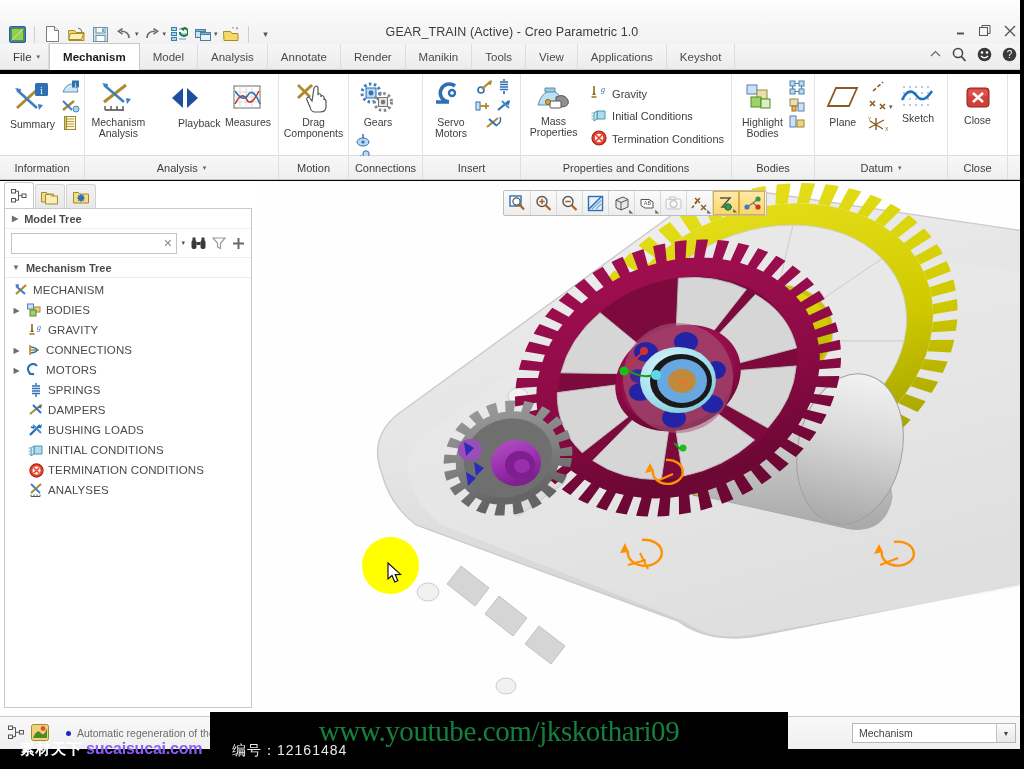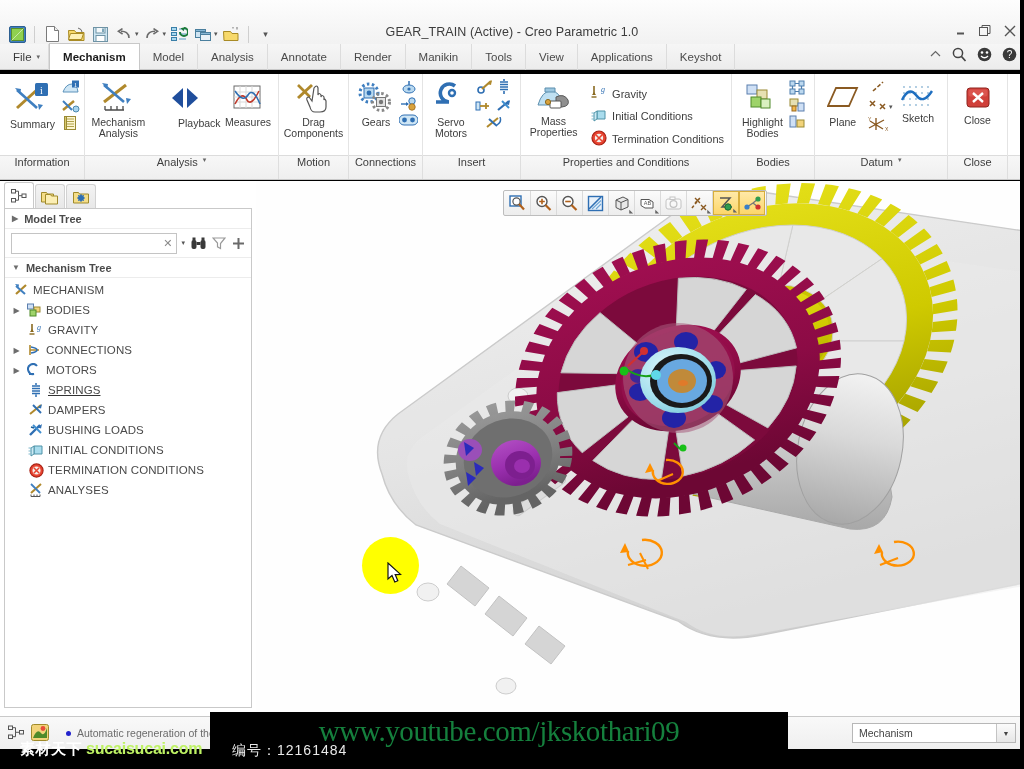--- a/index.html
+++ b/index.html
@@ -64,21 +64,21 @@
   .rowitem { display:flex; align-items:center; gap:5px; padding:1px 3px; cursor:default; }
   .rowitem .lbl { font-size:11px; color:#3d3d3d; white-space:nowrap; }
 
   
   .grouplabels {
     position:absolute; left:0; top:156px; width:1024px; height:24px;
     background:linear-gradient(#f7f7f7,#efefef); border-bottom:1px solid #c9c9c9;
     display:flex;
   }
   .glab {
-    display:flex; align-items:flex-start; justify-content:center;
+    display:flex; align-items:center; justify-content:center;
     font-size:11px; color:#3d3d3d; border-right:1px solid #dedede; cursor:default;
   }
 
   
   .leftpane { position:absolute; left:0; top:181px; width:256px; height:535px; background:#fff; }
   .navtabs { position:absolute; left:4px; top:1px; display:flex; align-items:flex-end; gap:1px; height:27px; }
   .navtab {
     width:30px; height:25px; display:flex; align-items:center; justify-content:center;
     background:linear-gradient(#f3f3f3,#e7e7e7); border:1px solid #d2d2d2; border-bottom:none;
     border-radius:3px 3px 0 0; cursor:default;
@@ -158,21 +158,21 @@
   .wm-yt span {
     font-family:"Liberation Serif", serif; font-size:29px; color:#15803d;
     letter-spacing:-.4px; white-space:nowrap;
   }
   .wm-black-l { position:absolute; left:0; top:749px; width:1024px; height:20px; background:#000; z-index:55; }
   .wm-suca {
     position:absolute; left:20px; top:740px; z-index:70; display:flex; align-items:baseline; gap:4px;
     font-family:"Liberation Sans", sans-serif;
   }
   .wm-suca .cn { font-size:15px; color:#ffffff; font-weight:bold; letter-spacing:.5px; }
-  .wm-suca .en { font-size:16px; color:#bef264; font-weight:bold; letter-spacing:-.2px; }
+  .wm-suca .en { font-size:16px; color:#8b5cf6; font-weight:bold; letter-spacing:-.2px; }
   .wm-num {
     position:absolute; left:232px; top:742px; z-index:70;
     font-size:14px; color:#e9e9e9; letter-spacing:1px; white-space:nowrap;
   }
   .blackedge-r { position:absolute; left:1020px; top:0; width:4px; height:769px; background:#000; z-index:80; }
 </style>
 </head>
 <body>
 
 <div class="app">
@@ -414,21 +414,21 @@
         <div class="bigbtn" style="padding-top:4px;">
           <svg width="40" height="32" viewBox="0 0 40 32">
             <path d="M4 16 L18 3" stroke="#b0892c" stroke-width="3"></path>
             <path d="M4 3 L16 15" stroke="#b0892c" stroke-width="2.6"></path>
             <path d="M20 6 q3-4 4 0 v7 q1-3 3 0 v2 q1-3 3 0 v3 q1-2 2 1 v6 q0 5 -6 5 h-5 q-4 0 -5 -5 l-3 -7 q-1 -3 2 -3 l3 4 z" fill="#ffffff" stroke="#555" stroke-width="1.2"></path>
           </svg>
           <span class="lbl" style="line-height:11px;">Drag<br>Components</span>
         </div>
       </div>
 
-      <div class="rgroup" style="width:74px;">
+      <div class="rgroup" style="width:74px;flex-direction:column;">
         <div class="bigbtn" style="padding-top:4px;">
           <svg width="38" height="32" viewBox="0 0 38 32">
             <g fill="#3f7fc0">
               <circle cx="12" cy="11" r="9" fill="none" stroke="#3f7fc0" stroke-width="3" stroke-dasharray="2.5 2.5"></circle>
               <rect x="7" y="6" width="10" height="10" fill="#b8d8ef" stroke="#2f6fb3"></rect>
               <circle cx="12" cy="11" r="2.4" fill="#2f6fb3"></circle>
             </g>
             <g>
               <circle cx="24" cy="20" r="8.5" fill="none" stroke="#888" stroke-width="3" stroke-dasharray="2.5 2.5"></circle>
               <rect x="19.5" y="15.5" width="9" height="9" fill="#e3e3e3" stroke="#777"></rect>
@@ -815,21 +815,21 @@
         <div class="trow">
           <span class="texp">▶</span>
           <span class="ticon">
             <svg width="15" height="14" viewBox="0 0 15 14">
               <path d="M10 3 a5 5 0 1 0 -3 8 h-5" fill="none" stroke="#2f6fb3" stroke-width="2"></path>
             </svg>
           </span>
           <span class="tlabel">MOTORS</span>
         </div>
 
-        <div class="trow" style="padding-left:23px;text-decoration:underline;">
+        <div class="trow" style="padding-left:23px;">
           <span class="ticon">
             <svg width="12" height="14" viewBox="0 0 12 14">
               <path d="M6 0 v2 M2 3 h8 M2 5.5 h8 M2 8 h8 M2 10.5 h8 M6 11.5 v2.5" stroke="#2f6fb3" stroke-width="1.5" fill="none"></path>
             </svg>
           </span>
           <span class="tlabel">SPRINGS</span>
         </div>
 
         <div class="trow" style="padding-left:23px;">
           <span class="ticon">

